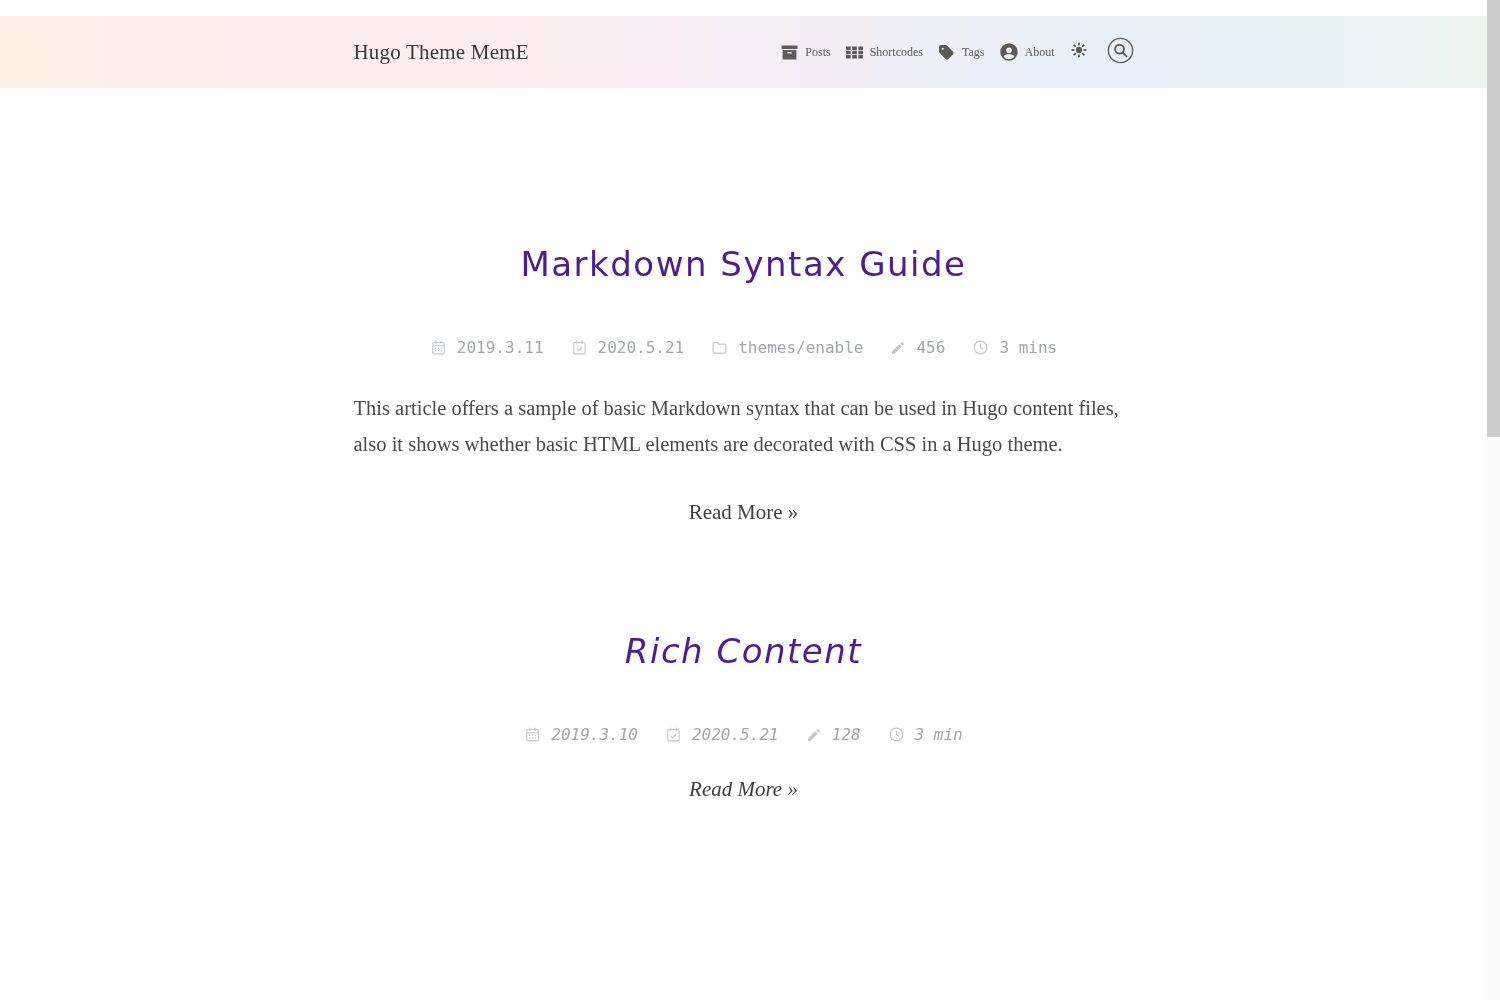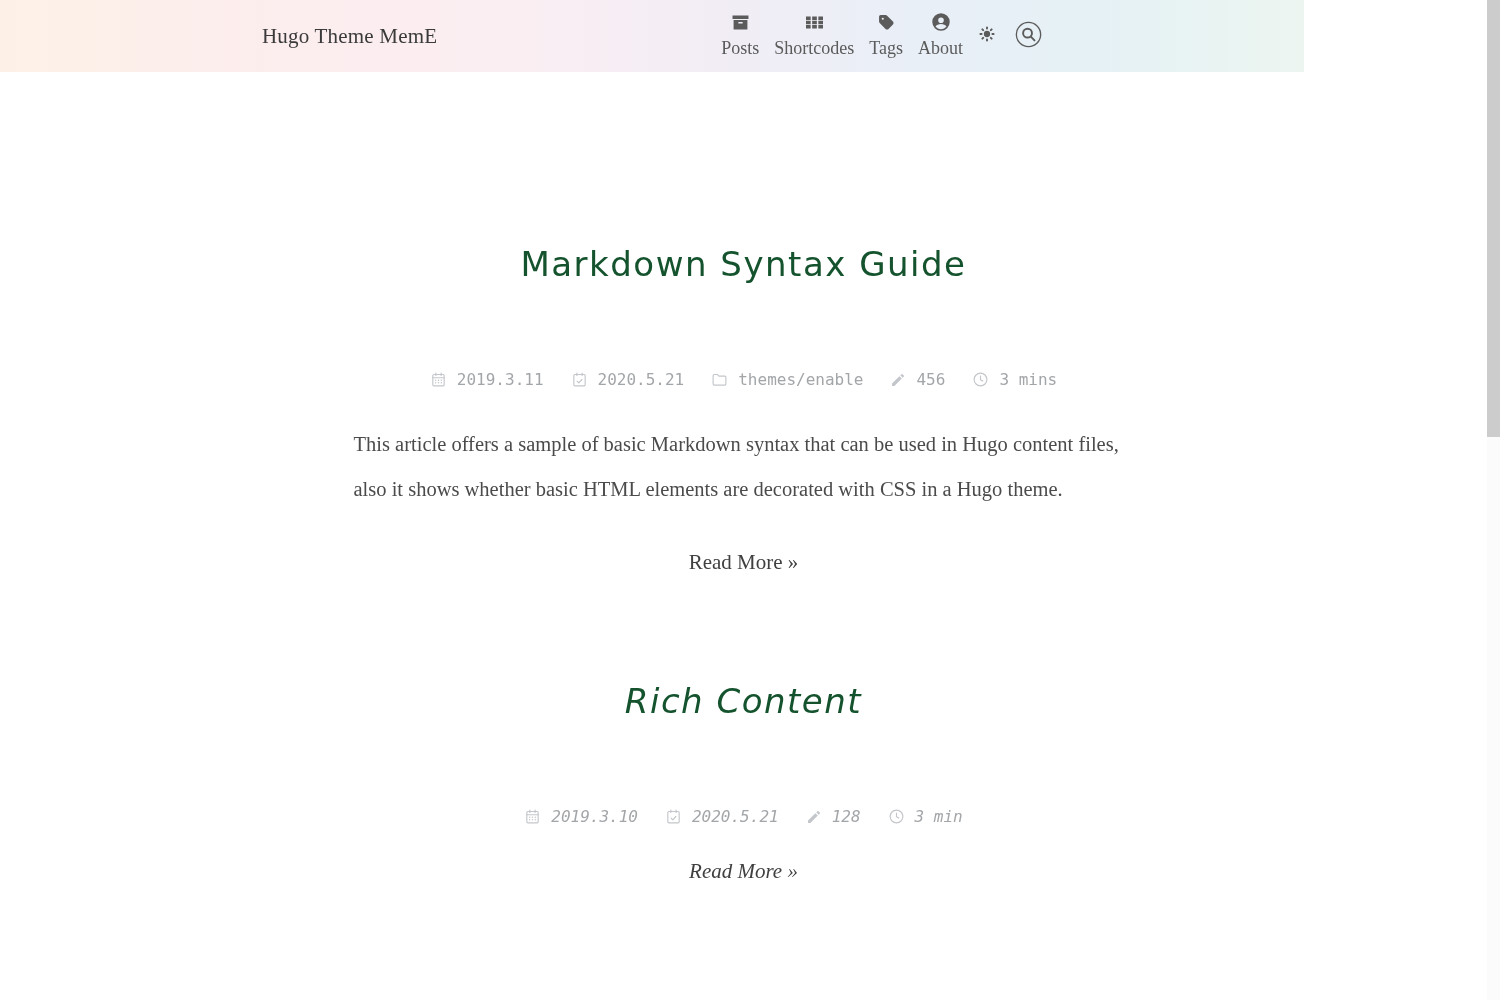--- a/index.html
+++ b/index.html
@@ -5,22 +5,22 @@
   * { margin: 0; padding: 0; box-sizing: border-box; }
   html, body {
     width: 1500px; height: 1000px;
     overflow: hidden;
     background: #ffffff;
     font-family: "Liberation Serif", serif;
   }
   
   .site-header {
     position: absolute;
-    top: 0; left: 0;
-    width: 1304px; height: 72px;
+    top: 16px; left: 0;
+    width: 1487px; height: 72px;
     background: linear-gradient(to right,
       #fdf1e7 0%, #fcedee 22%, #fbeef2 38%,
       #f2edf5 55%, #e9eff7 70%, #e5f1f5 84%, #ecf5f0 100%);
   }
   .header-inner {
     width: 780px; height: 100%;
     margin: 0 auto;
     display: flex;
     align-items: center;
     justify-content: space-between;
@@ -35,24 +35,23 @@
   .site-nav {
     display: flex;
     align-items: center;
     gap: 15px;
     color: #5b5b5b;
   }
   .nav-item {
     display: flex;
     align-items: center;
     gap: 7px;
-    font-size: 18px;
+    font-size: 12px;
     color: #5b5b5b;
     cursor: pointer;
-    flex-direction: column;
   }
   .nav-item svg { display: block; }
   .icon-btn {
     display: flex;
     align-items: center;
     justify-content: center;
     cursor: pointer;
     color: #5b5b5b;
   }
   .search-btn { margin-left: 4px; }
@@ -65,45 +64,44 @@
     padding-top: 172px;
   }
   .container { width: 780px; margin: 0 auto; }
   .post { text-align: center; }
   .post + .post { margin-top: 106px; font-style: italic; }
   .post-title {
     font-family: "DejaVu Sans", sans-serif;
     font-weight: 500;
     font-size: 34px;
     letter-spacing: 1.5px;
-    color: #14532d;
+    color: #4c1d95;
     margin-bottom: 54px;
     cursor: pointer;
   }
   .post-meta {
     display: flex;
     justify-content: center;
     align-items: center;
     gap: 27px;
     font-family: "DejaVu Sans Mono", monospace;
     font-size: 16px;
     color: #a3a6a9;
     margin-bottom: 33px;
   }
   .meta-item {
     display: flex;
     align-items: center;
     gap: 10px;
-    margin-top: 32px;
   }
   .meta-item svg { display: block; color: #c3c6ca; }
   .post-summary {
     text-align: left;
     font-size: 20.5px;
-    line-height: 45px;
+    line-height: 36px;
     color: #4b4b4b;
     margin-bottom: 38px;
   }
   .read-more {
     font-size: 21px;
     color: #404040;
     cursor: pointer;
   }
 
   

